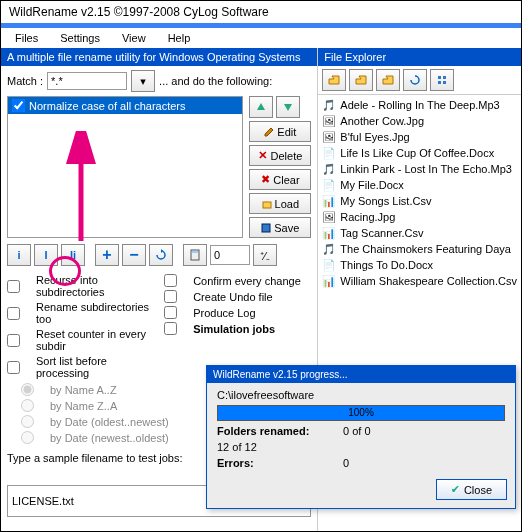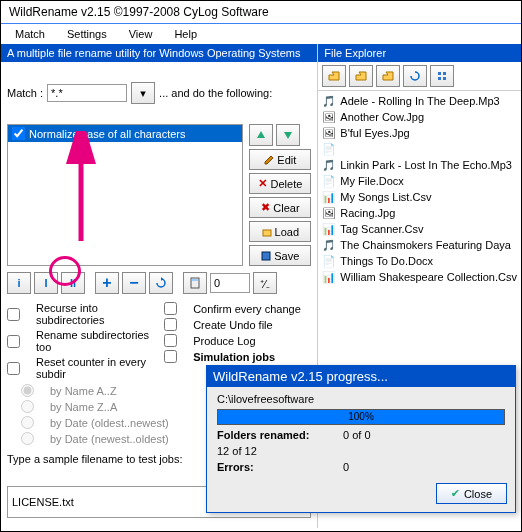--- a/index.html
+++ b/index.html
@@ -1,24 +1,24 @@
 <!DOCTYPE html>
 <html><head>
 <meta charset="utf-8">
 <style>
 * { box-sizing: border-box; margin: 0; padding: 0; font-family: "Segoe UI", Tahoma, sans-serif; font-size: 11px; }
 body { background: #fff; width: 522px; height: 532px; position: relative; overflow: hidden; border: 1px solid #000; }
-.titlebar { background: #fff; padding: 4px 8px; font-size: 12px; border-bottom: 1px solid #3b82f6; }
+.titlebar { background: #fff; padding: 4px 8px; font-size: 12px; border-bottom: 5px solid #3b82f6; }
 .menubar { padding: 2px 4px; display: flex; gap: 2px; }
 .menubar div { padding: 2px 10px; cursor: default; }
 .main { display: flex; height: calc(100% - 46px); }
 .left { width: 345px; display: flex; flex-direction: column; }
 .right { flex: 1; display: flex; flex-direction: column; border-left: 1px solid #ccc; }
 .panel-header { background: #0050c8; color: #fff; padding: 3px 6px; font-size: 11px; }
-.match-row { display: flex; align-items: center; padding: 20px 6px; gap: 4px; }
+.match-row { display: flex; align-items: center; padding: 4px 6px; gap: 4px; }
 .match-row input[type=text] { border: 1px solid #999; padding: 1px 3px; width: 80px; height: 18px; background: #fff; }
 .rules-area { display: flex; padding: 0 6px 6px 6px; gap: 6px; height: 148px; }
 .rules-list { flex: 1; border: 1px solid #999; background: #fff; position: relative; }
 .rules-list .item { background: #0066cc; color: #fff; padding: 2px 4px; display: flex; align-items: center; gap: 4px; }
 .rules-list .item input[type=checkbox] { margin: 0; }
 .rules-btns { display: flex; flex-direction: column; gap: 3px; width: 62px; }
 .btn { border: 1px solid #888; background: linear-gradient(#fdfdfd,#e8e8e8); padding: 2px 4px; display: flex; align-items: center; justify-content: center; gap: 3px; height: 22px; cursor: default; font-size: 11px; }
 .btn.sq { width: 24px; padding: 0; }
 .btn-row2 { display: flex; gap: 3px; }
 .tool-row { display: flex; gap: 3px; padding: 0 6px 6px 6px; align-items: center; }
@@ -32,35 +32,35 @@
 .radio-grp .chk { color: #888; }
 .sample-area { padding: 2px 6px; display: flex; flex-direction: column; gap: 21px; }
 .sample-area input { border: 1px solid #999; padding: 2px 4px; width: 100%; height:32px; }
 .fe-tools { padding: 3px 4px; display: flex; gap: 3px; }
 .file-list { flex: 1; border-top: 1px solid #ccc; padding: 2px; overflow: hidden; background:#fff; }
 .file-item { display: flex; align-items: center; gap: 4px; padding: 1px 2px; white-space: nowrap; }
 .ficon { width: 14px; height: 14px; display:inline-flex; align-items:center; justify-content:center; }
 .arrow-annot { position: absolute; left: 50px; top: 130px; pointer-events: none; }
 .circle-annot { position: absolute; left: 48px; top: 255px; width: 32px; height: 30px; border: 3px solid #e6007e; border-radius: 50%; pointer-events: none; }
 .dialog { position: absolute; left: 205px; top: 364px; width: 310px; border: 1px solid #0050c8; background: #ececec; box-shadow: 2px 2px 6px rgba(0,0,0,0.25); }
-.dialog .dlg-title { background: #0050c8; color: #fff; padding: 3px 6px; font-size:13px; }
+.dialog .dlg-title { background: #0050c8; color: #fff; padding: 3px 6px; font-size:10px; }
 .dialog .dlg-body { padding: 6px 10px; display:flex; flex-direction:column; gap:4px; }
 .progbar { border: 1px solid #555; height: 16px; background: #0078ff; color:#000; text-align:center; font-size:10px; line-height:14px; }
 .stat-row { display:flex; }
 .stat-row b { width: 126px; font-weight:bold; }
 .dlg-foot { display:flex; justify-content:flex-end; padding: 4px 8px 8px 8px; }
 .close-btn { border:1px solid #0050c8; background:linear-gradient(#fff,#dfe8f5); padding:3px 14px; display:flex; align-items:center; gap:4px; }
 svg { display:block; }
 </style>
 </head>
 <body>
 
 <div class="titlebar">WildRename v2.15 ©1997-2008 CyLog Software</div>
 <div class="menubar">
-  <div>Match</div>
+  <div>Files</div>
   <div>Settings</div>
   <div>View</div>
   <div>Help</div>
 </div>
 
 <div class="main">
   <div class="left">
     <div class="panel-header">A multiple file rename utility for Windows Operating Systems</div>
     <div class="match-row">
       <span>Match :</span>
@@ -145,20 +145,24 @@
             <input type="checkbox" style="">
             <span>Recurse into subdirectories</span>
           </label>
         <label class="chk">
             <input type="checkbox" style="">
             <span>Rename subdirectories too</span>
           </label>
         <label class="chk">
             <input type="checkbox" style="">
             <span>Reset counter in every subdir</span>
+          </label>
+        <label class="chk">
+            <input type="checkbox" style="">
+            <span>Sort list before processing</span>
           </label>
       </div>
       <div class="opts-col">
         <label class="chk">
             <input type="checkbox" style="">
             <span>Confirm every change</span>
           </label>
         <label class="chk">
             <input type="checkbox" style="">
             <span>Create Undo file</span>
@@ -238,20 +242,21 @@
       <div class="file-item">
           <span class="ficon">🖼</span>
           <span>Another Cow.Jpg</span>
         </div>
       <div class="file-item">
           <span class="ficon">🖼</span>
           <span>B'ful Eyes.Jpg</span>
         </div>
       <div class="file-item">
           <span class="ficon">📄</span>
+          <span>Life Is Like Cup Of Coffee.Docx</span>
         </div>
       <div class="file-item">
           <span class="ficon">🎵</span>
           <span>Linkin Park - Lost In The Echo.Mp3</span>
         </div>
       <div class="file-item">
           <span class="ficon">📄</span>
           <span>My File.Docx</span>
         </div>
       <div class="file-item">

